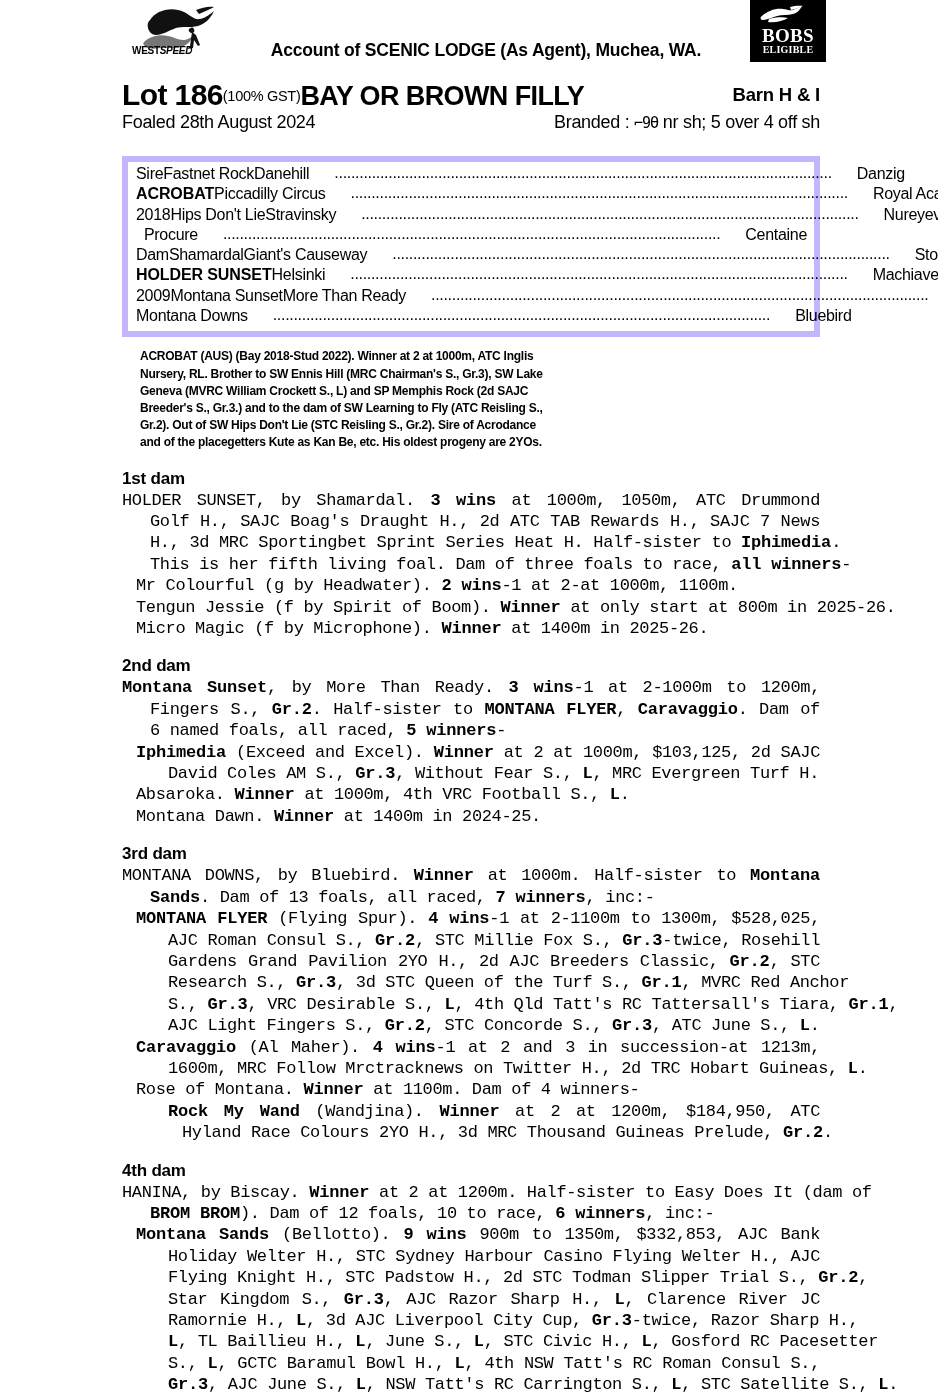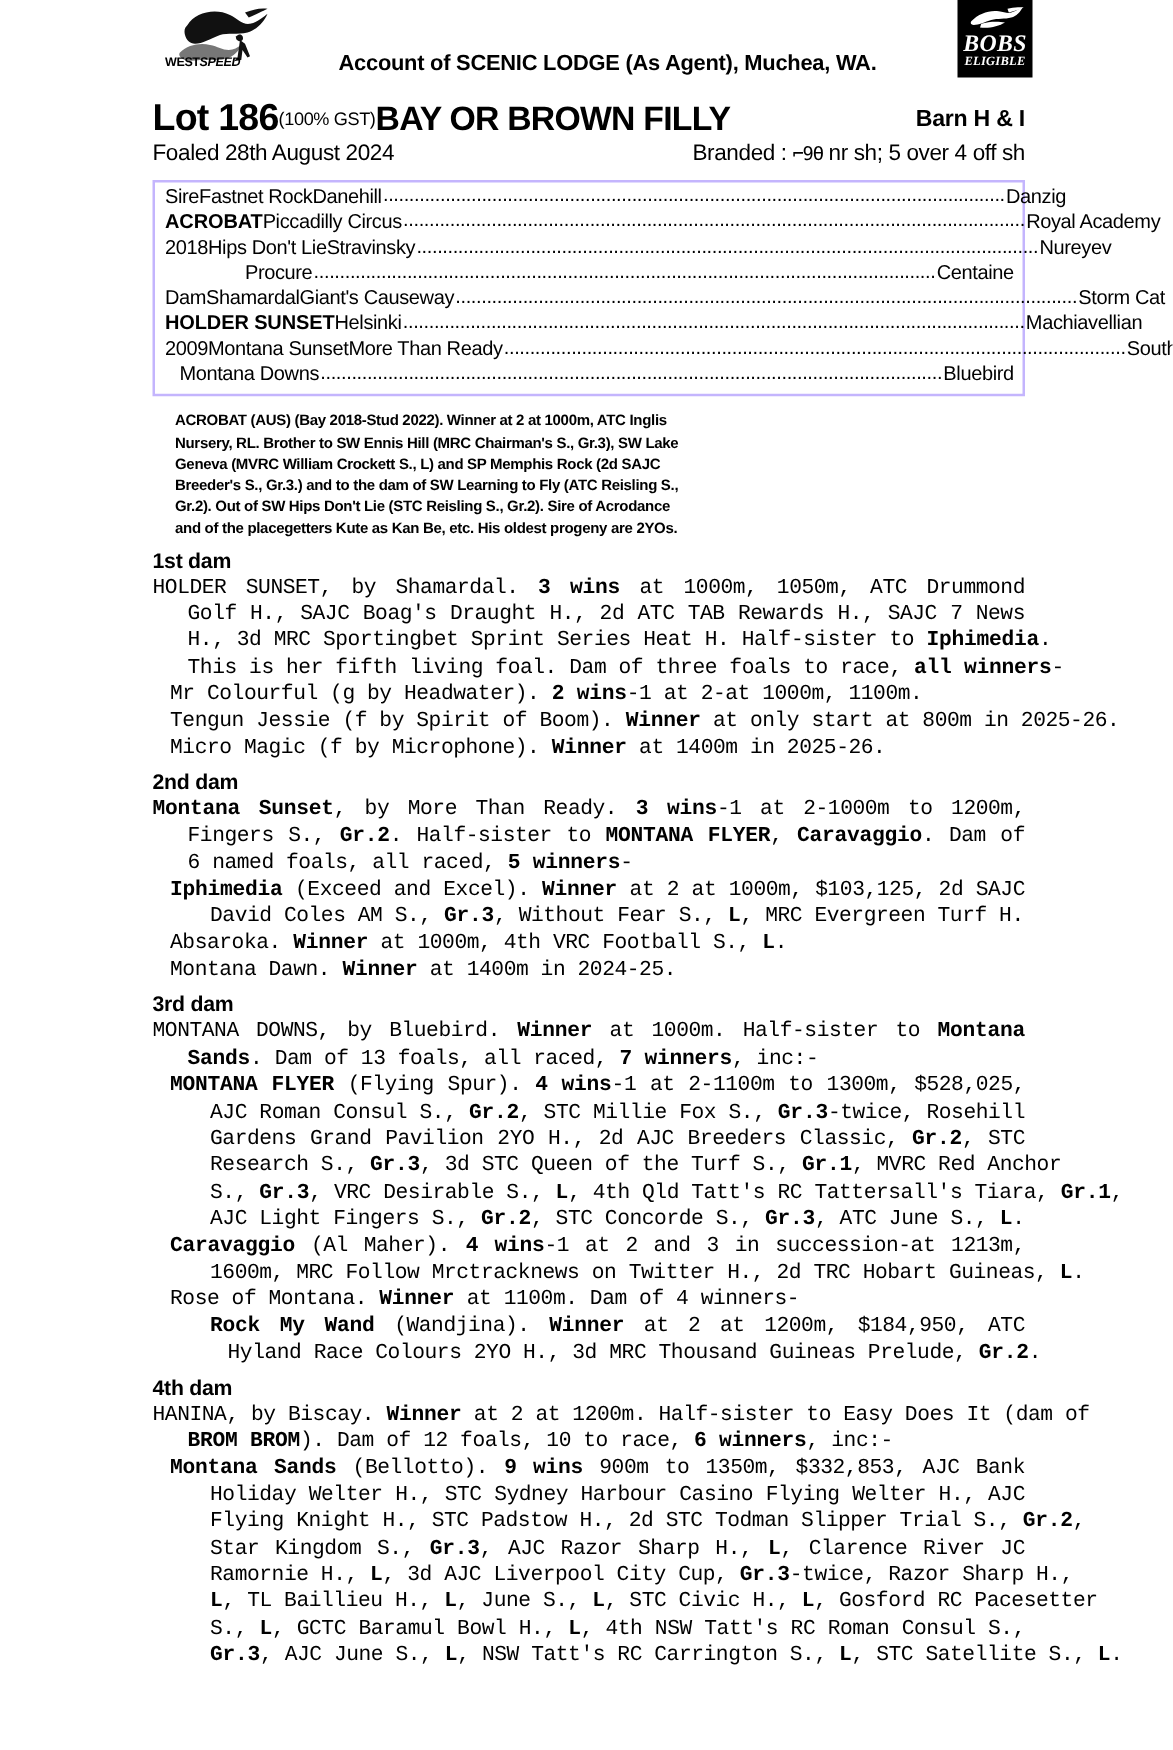--- a/index.html
+++ b/index.html
@@ -56,26 +56,25 @@
     font-size: 17.5px;
     font-weight: bold;
     letter-spacing: -0.2px;
     white-space: nowrap;
   }
 
   .bobs {
     position: absolute;
     right: -6px;
     top: 0px;
-    width: 60px;
+    width: 76px;
     height: 62px;
     background: #000000;
     color: #ffffff;
     overflow: hidden;
-    font-style: italic;
   }
   .bobs svg { position: absolute; left: 7px; top: 5px; }
   .bobs .b-main {
     position: absolute;
     left: 0; right: 0;
     top: 26px;
     text-align: center;
     font-family: "Liberation Serif", serif;
     font-size: 19px;
     font-weight: bold;
@@ -139,42 +138,43 @@
     top: 0;
   }
   .brandmark {
     font-family: "DejaVu Sans Mono", monospace;
     font-size: 15px;
     letter-spacing: -1px;
   }
 
   
   .ped-table {
-    border: 2px solid #c4b5fd;
-    margin-top: 4px;
+    border: 6px solid #c4b5fd;
+    margin-top: 16px;
     width: 100%;
     box-sizing: border-box;
     padding: 3px 0 4px 0;
   }
   .ped-row {
     display: flex;
     height: 20.3px;
     align-items: baseline;
     font-size: 16px;
     letter-spacing: -0.3px;
     white-space: nowrap;
   }
   .c1 { width: 204px; padding-left: 8px; box-sizing: border-box; }
   .c2 { width: 180px; }
   .c3 { flex: 1; position: relative; padding-right: 7px; }
   .c1.bold { font-weight: bold; letter-spacing: -0.1px; }
   .dots {
     display: flex;
     align-items: baseline;
     width: 100%;
+    gap: 24px;
   }
   .dots .d-l { flex: 0 0 auto; }
   .dots .d-fill {
     flex: 1 1 auto;
     overflow: hidden;
     white-space: nowrap;
     padding: 0 1px;
     position: relative;
     top: -1px;
   }
@@ -187,21 +187,21 @@
     font-size: 12px;
     font-weight: bold;
     line-height: 17.2px;
     text-align: justify;
     letter-spacing: -0.25px;
   }
   .sire-desc > span { display: block; }
   .sire-desc > span:last-child { text-align: left; }
 
   
-  .dam-block { margin-top: 7px; }
+  .dam-block { margin-top: 17px; }
   .dam-head {
     font-size: 17px;
     font-weight: bold;
     letter-spacing: -0.2px;
     margin-bottom: 1px;
   }
   .para {
     font-size: 17px;
     line-height: 21.4px;
     letter-spacing: -0.35px;

